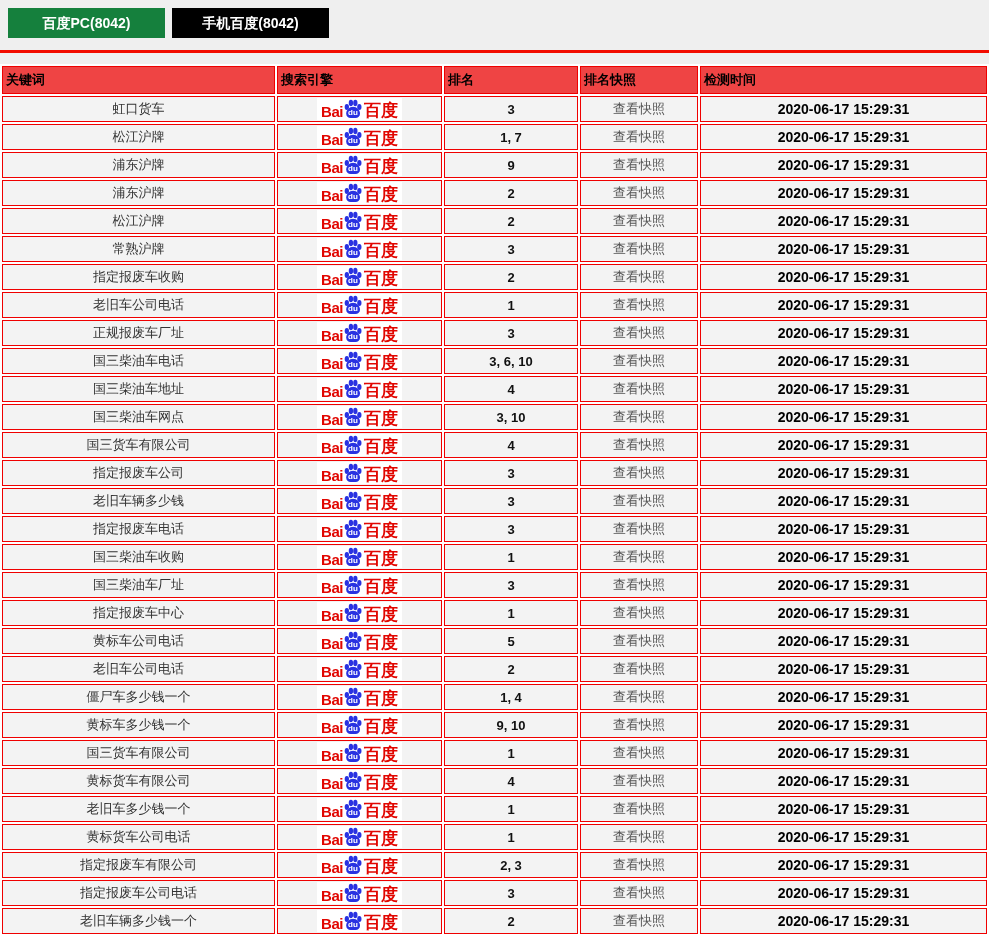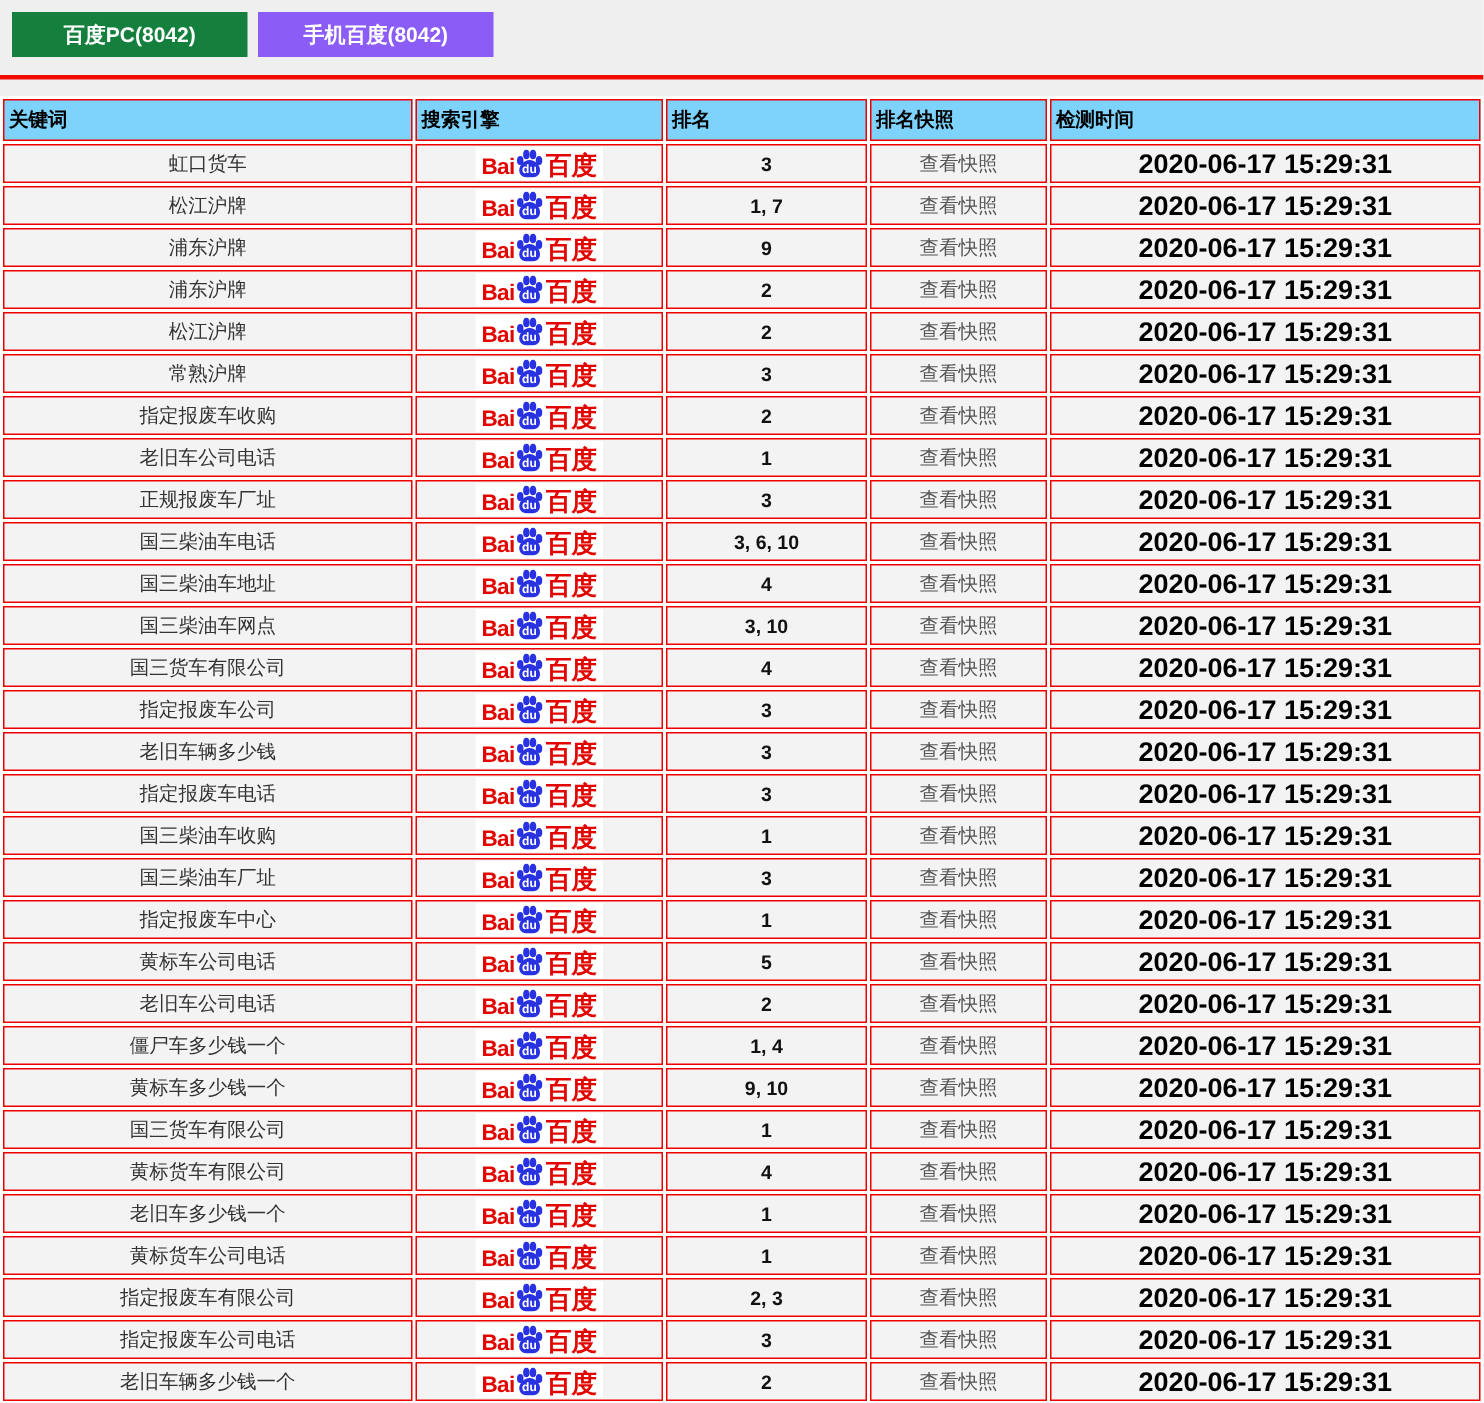--- a/index.html
+++ b/index.html
@@ -10,50 +10,50 @@
     overflow: hidden;
   }
   .tabs { padding: 8px 0 0 8px; display: flex; }
   .tab {
     width: 157px; height: 30px; line-height: 30px;
     text-align: center; color: #ffffff;
     font-size: 14px; font-weight: bold;
     cursor: pointer;
   }
   .tab-pc { background: #15803d; margin-right: 7px; }
-  .tab-mobile { background: #8b5cf6; }
+  .tab-mobile { background: #000000; }
   .divider { margin-top: 12px; height: 3px; background: #f20c00; }
 
   table.rank-table {
     width: 100%;
     margin-top: 11px;
     border-collapse: separate;
     border-spacing: 2px;
     background: #ffffff;
     font-size: 13px;
   }
   th, td { border: 1px solid #ef0000; }
   th {
-    background: #7dd3fc;
+    background: #ef4444;
     height: 28px;
     text-align: left;
     padding-left: 3px;
     font-weight: bold;
     color: #000;
     font-size: 13px;
   }
   td {
     background: #f3f3f3;
     height: 21px;
     text-align: center;
     color: #333;
     padding: 1px 2px;
   }
   td.rank { font-weight: bold; color: #111; }
-  td.time { font-weight: bold; color: #000; font-size: 18px; }
+  td.time { font-weight: bold; color: #000; font-size: 14px; }
   td.snap a { color: #555; text-decoration: none; cursor: pointer; }
 
   .logo {
     display: inline-flex;
     align-items: flex-end;
     background: #ffffff;
     padding: 1px 4px;
     line-height: 1;
     vertical-align: middle;
   }

